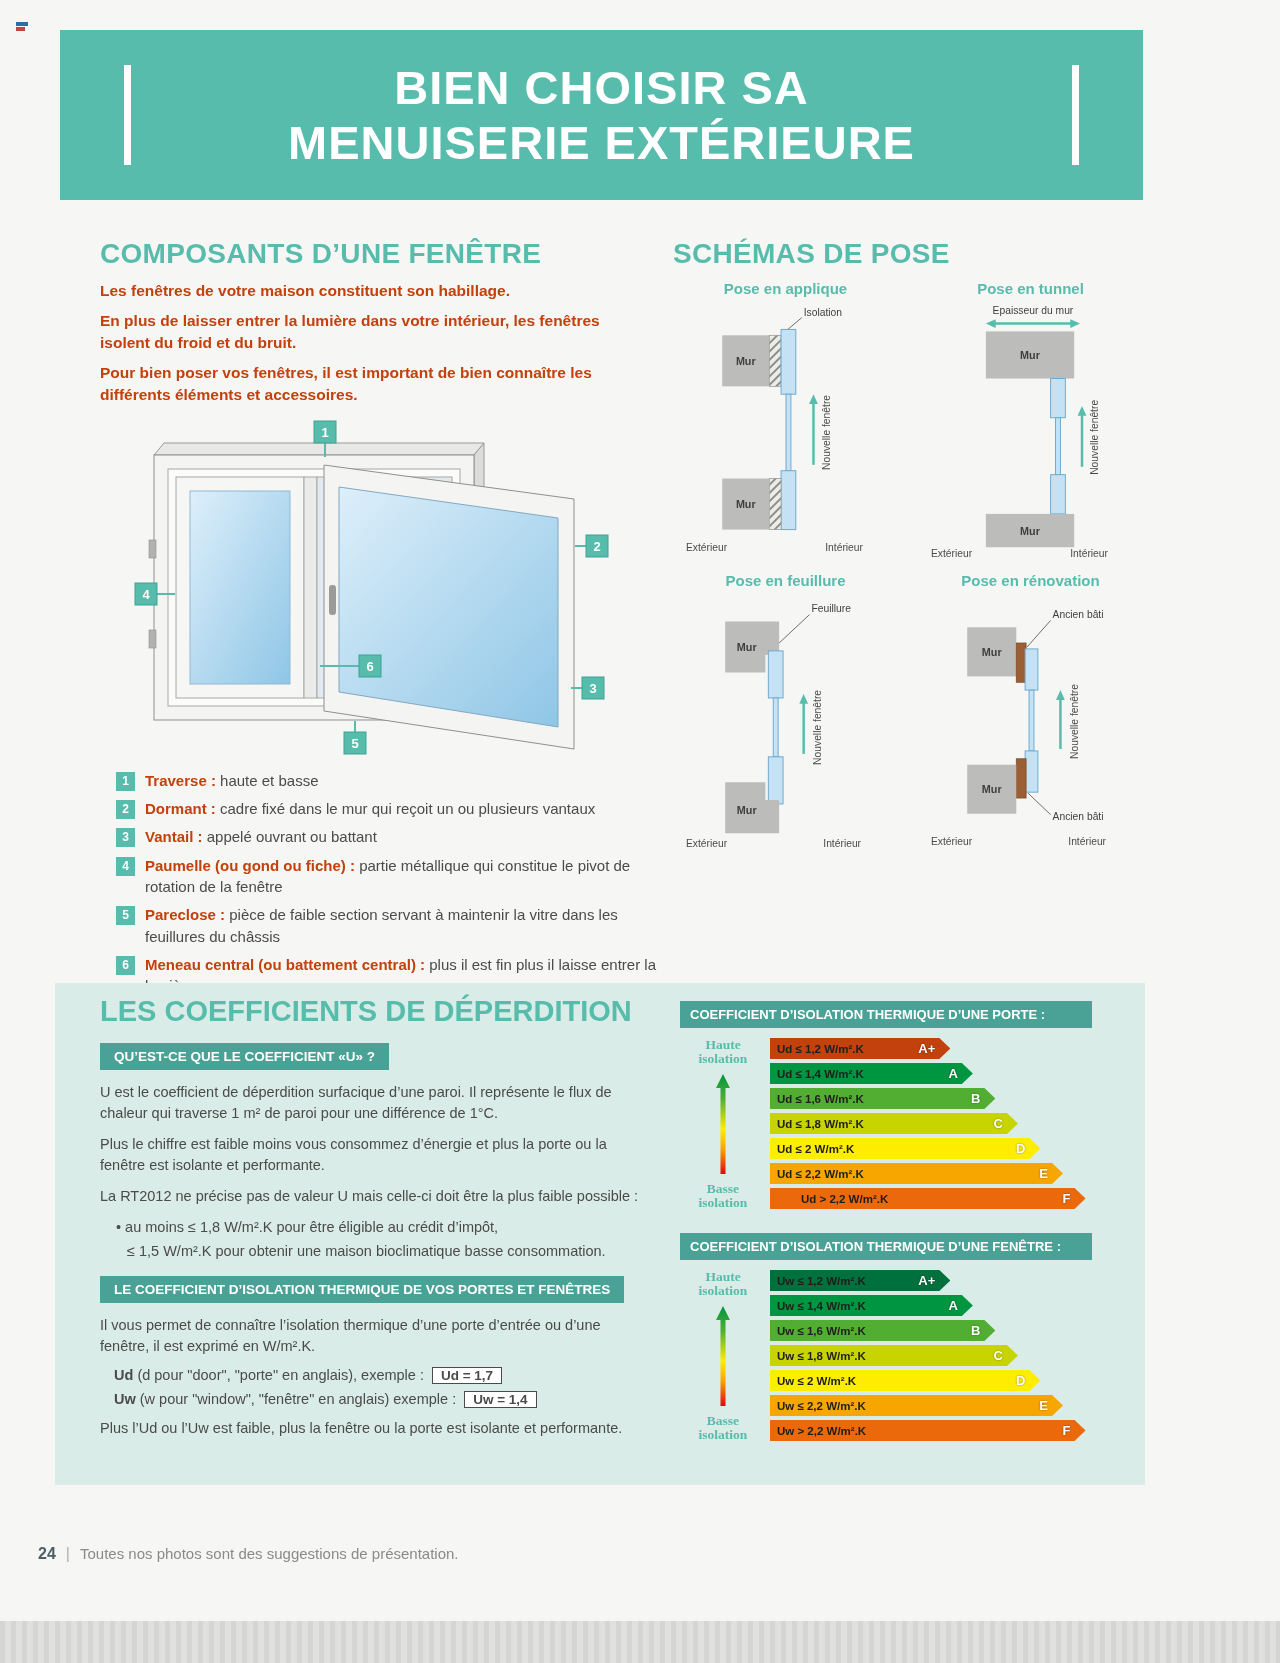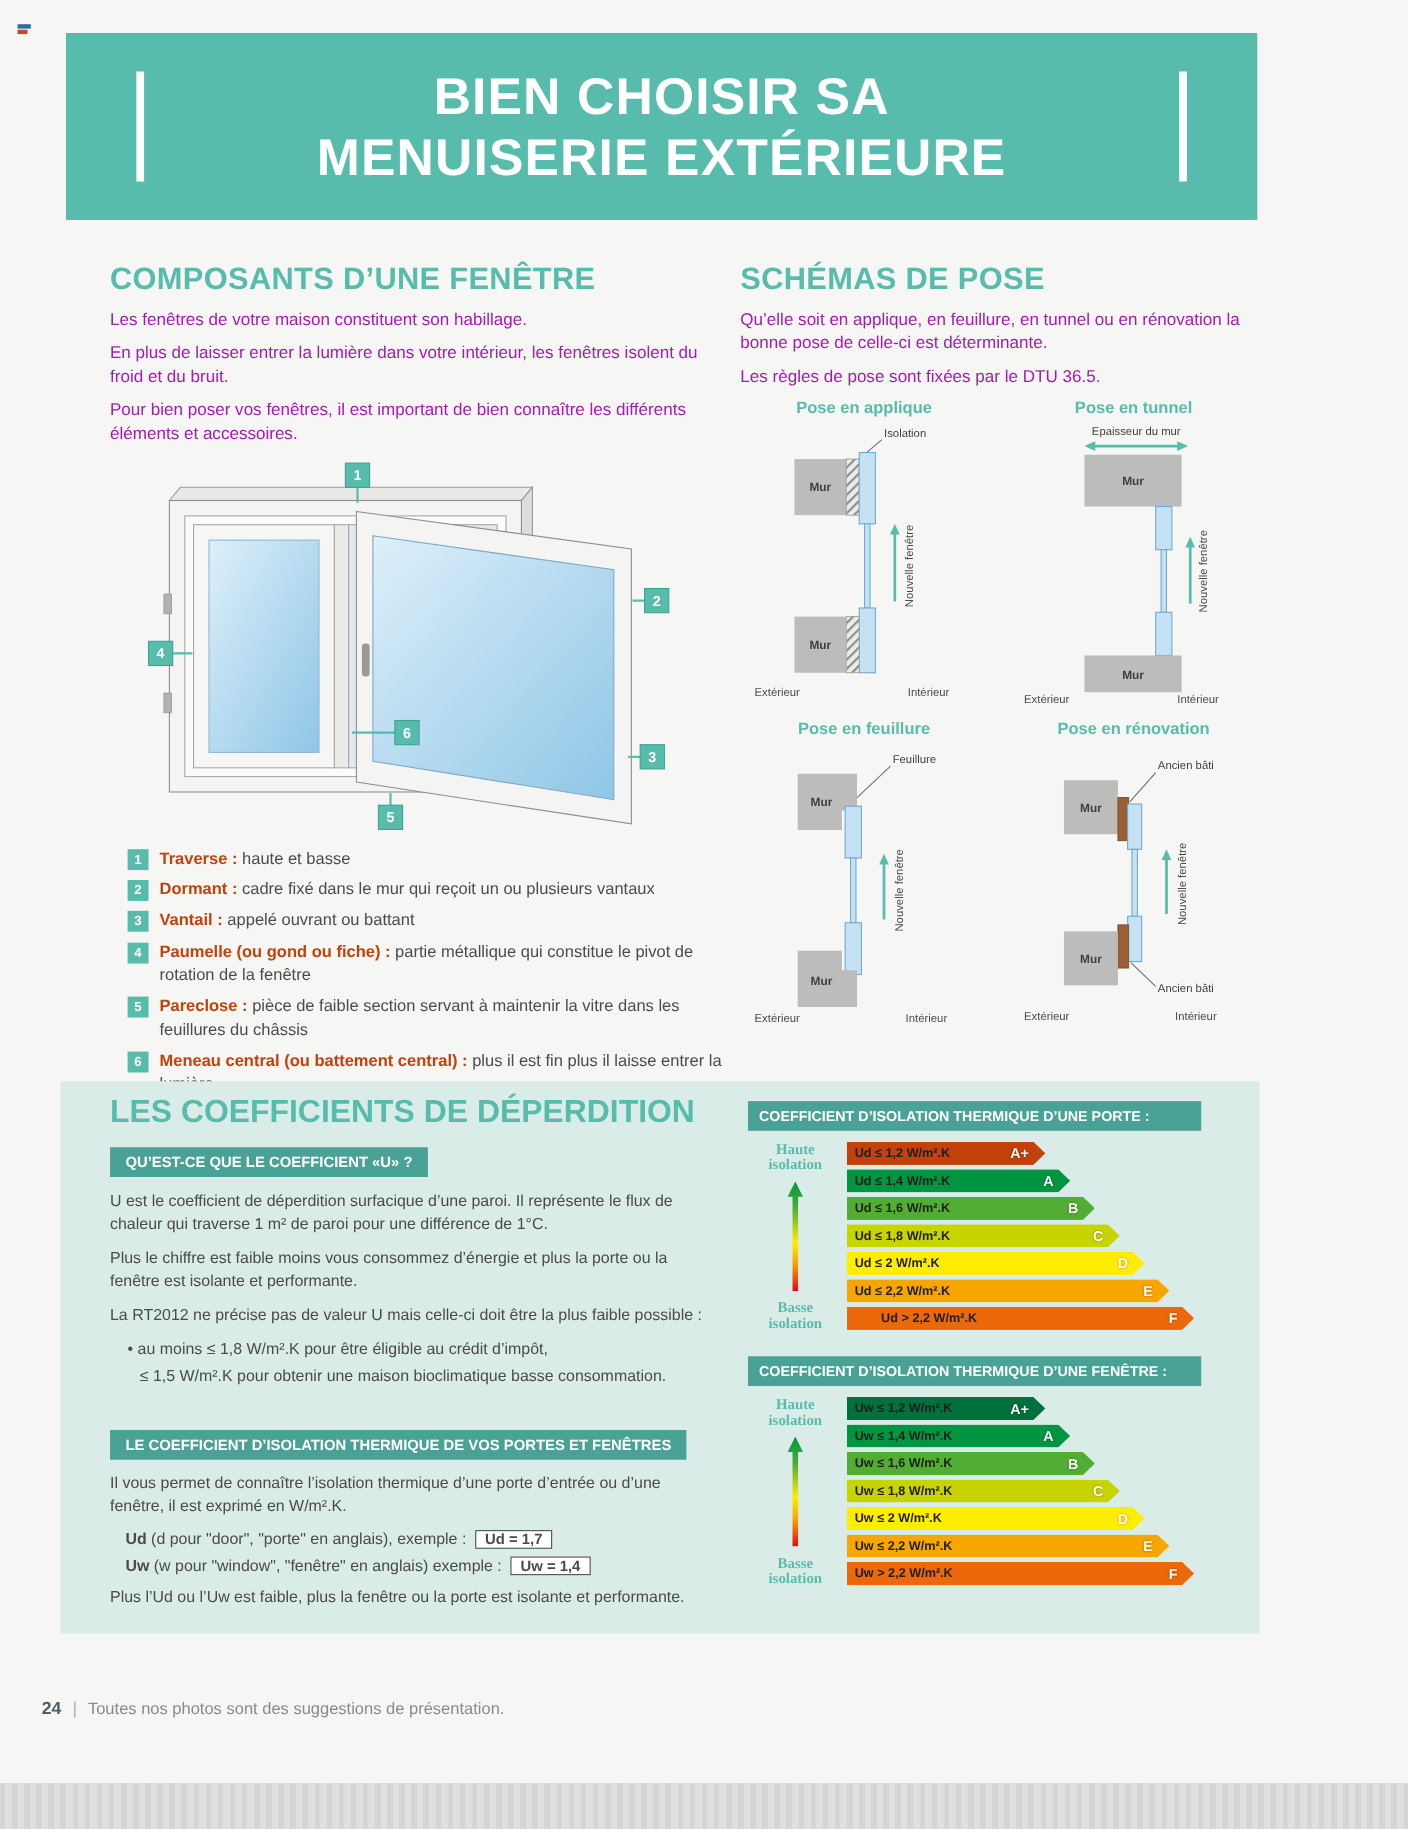--- a/index.html
+++ b/index.html
@@ -23,21 +23,21 @@
   .banner h1 { text-align:center; padding-top:30px; color:#fff; font-weight:700; font-size:47px; line-height:1.18; letter-spacing:1px; }
   .banner h1 span { display:block; }
   .bar { position:absolute; top:50%; transform:translateY(-50%); width:7px; height:100px; background:#fff; }
   .bar-l { left:64px; } .bar-r { right:64px; }
 
   h2.sec-title { color:#57bcab; font-weight:700; font-size:28px; letter-spacing:.3px; margin-bottom:10px; }
 
   .left-col  { position:absolute; left:100px; top:238px; width:552px; }
   .right-col { position:absolute; left:673px; top:238px; width:470px; }
 
-  .intro p { font-weight:400; color:#a21caf; font-size:15.5px; line-height:1.38; margin-bottom:9px; }
+  .intro p { font-weight:700; color:#c2410c; font-size:15.5px; line-height:1.38; margin-bottom:9px; }
 
   .winwrap { margin:10px 0 10px 34px; width:500px; height:345px; }
   .winsvg { width:500px; height:345px; }
   .badge { fill:#57bcab; stroke:#3fa392; }
   .btxt  { fill:#fff; font-weight:700; font-size:13px; text-anchor:middle; }
   .blead { stroke:#57bcab; stroke-width:2; }
 
   .legend { margin-left:16px; margin-top:4px; width:545px; }
   .legend-item { display:flex; gap:10px; margin-bottom:7px; font-size:15px; line-height:1.42; }
   .lnum { flex:none; width:19px; height:19px; margin-top:2px; background:#57bcab; color:#fff;
@@ -60,21 +60,21 @@
   
   .coeff { position:absolute; left:55px; top:983px; width:1090px; height:502px; background:#d9ece7; }
   .c-title { position:absolute; left:45px; top:12px; color:#57bcab; font-weight:700; font-size:29px; }
   .c-left  { position:absolute; left:45px; top:60px; width:548px; }
   .c-right { position:absolute; left:625px; top:18px; width:412px; }
   .dark-box { display:inline-block; background:#49a295; color:#fff; font-weight:700; font-size:13.5px;
               padding:6px 14px; margin-bottom:12px; }
   .cp { font-size:14.5px; line-height:1.45; margin-bottom:10px; }
   .bullet  { font-size:14.5px; line-height:1.45; margin:0 0 3px 16px; }
   .bullet2 { font-size:14.5px; line-height:1.45; margin:0 0 14px 27px; }
-  .box2 { margin-top:24px; }
+  .box2 { margin-top:0; }
   .uline { font-size:14.5px; margin:2px 0 7px 14px; }
   .value-box { display:inline-block; border:1.5px solid #4b4b49; background:#fff; padding:0 8px;
                font-weight:700; font-size:13.5px; margin-left:4px; }
   .p5 { margin-top:10px; }
 
   .chart { margin-bottom:20px; }
   .chart-header { background:#49a295; color:#fff; font-weight:700; font-size:13px; padding:6px 10px; margin-bottom:10px; }
   .chart-body { display:flex; }
   .chart-rail { width:86px; height:172px; display:flex; flex-direction:column; align-items:center; justify-content:space-between;font-family:Liberation Serif, serif; }
   .rail-label { color:#57bcab; font-weight:700; font-size:13.5px; text-align:center; line-height:1.05; width:72px; }
@@ -202,24 +202,20 @@
     </div>
     <div class="legend-item">
       <span class="lnum">6</span>
       <p><b class="lterm">Meneau central (ou battement central) :</b> <span>plus il est fin plus il laisse entrer la lumière</span></p>
     </div>
   </div>
 </section>
 
 <section class="right-col">
   <h2 class="sec-title">SCHÉMAS DE POSE</h2>
-  <div class="intro">
-    <p>Qu’elle soit en applique, en feuillure, en tunnel ou en rénovation la bonne pose de celle-ci est déterminante.</p>
-    <p>Les règles de pose sont fixées par le DTU 36.5.</p>
-  </div>
 
   <div class="dgrid">
 
     <div class="dcell">
       <div class="dtitle">Pose en applique</div>
       <svg class="dsvg" viewBox="0 0 220 265">
         <text class="d-call" x="128" y="16">Isolation</text>
         <line class="lead" x1="126" y1="18" x2="100" y2="40"></line>
         <rect class="wall" x="45" y="36" width="48" height="52"></rect>
         <rect x="93" y="36" width="12" height="52" fill="url(#hatchp)" stroke="#9a9a98" stroke-width="0.8"></rect>

